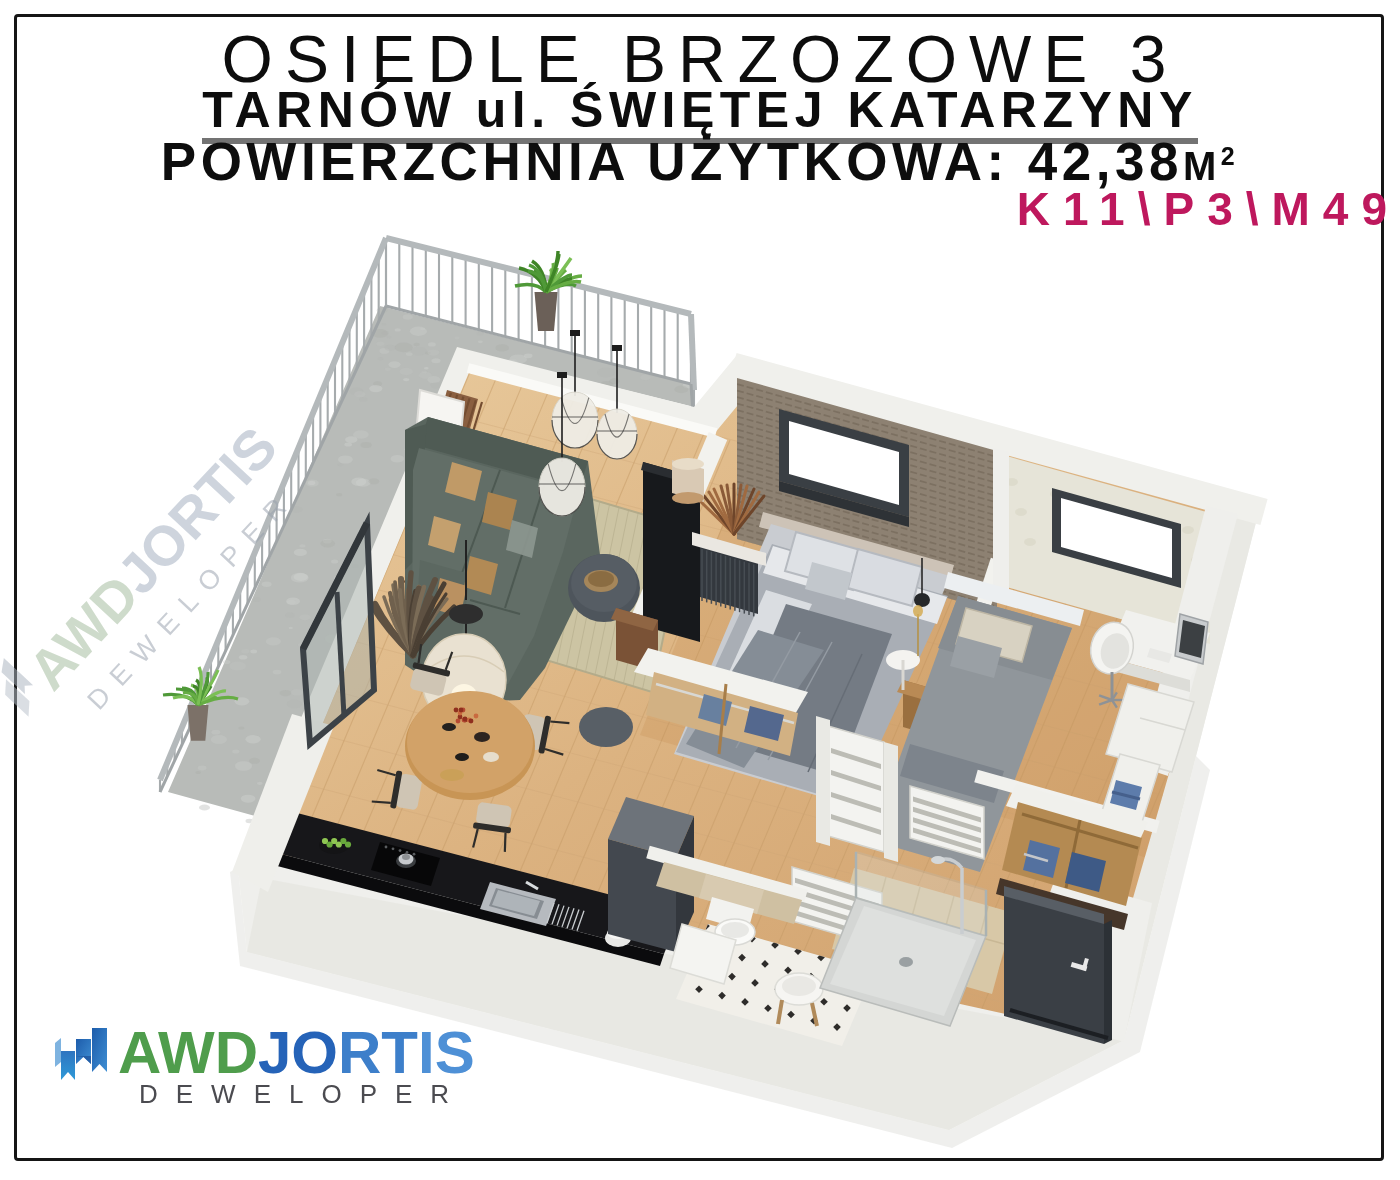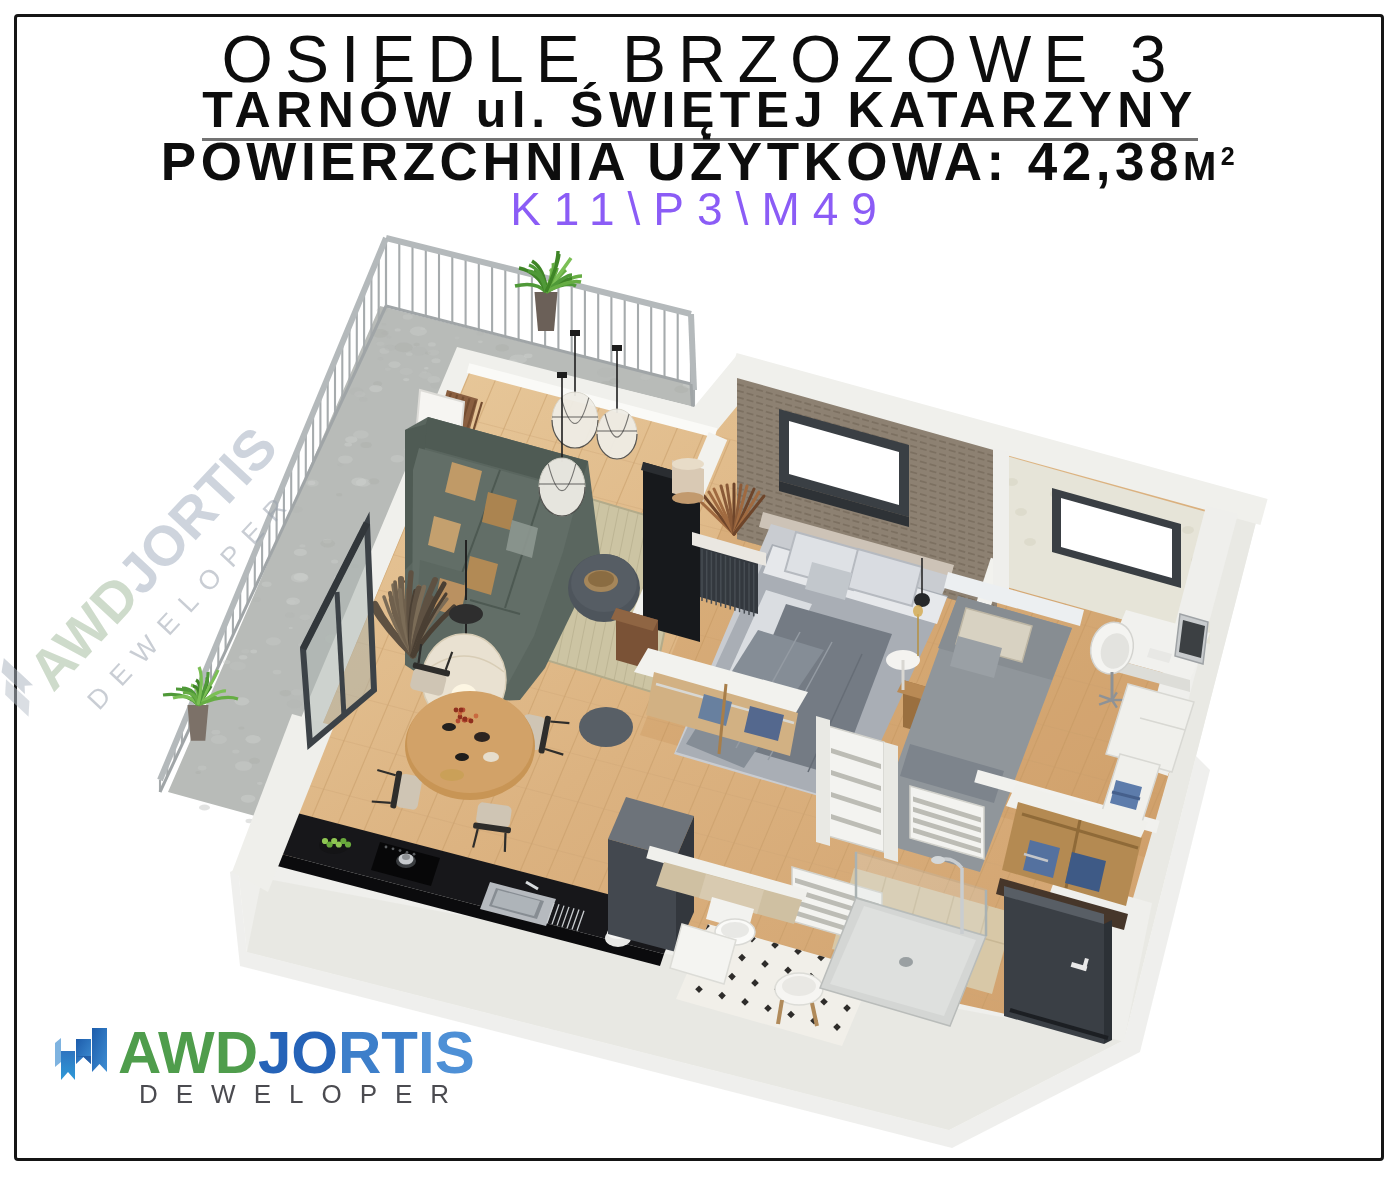--- a/index.html
+++ b/index.html
@@ -4,25 +4,25 @@
 html,body{margin:0;padding:0;background:#ffffff;width:1400px;height:1180px;overflow:hidden;font-family:"Liberation Sans",sans-serif;}
 .frame{position:absolute;left:14px;top:14px;width:1364px;height:1141px;border:3px solid #151515;border-radius:4px;}
 .hdr{position:absolute;left:0;width:100%;text-align:center;color:#0d0d0d;white-space:nowrap;}
 </style></head>
 <body>
 
 <div class="frame"></div>
 
 <div class="hdr" style="top:21px;font-size:66px;font-weight:normal;letter-spacing:12px;">OSIEDLE BRZOZOWE 3</div>
 
-<div class="hdr" style="top:87px;"><span style="display:inline-block;line-height:0.95;font-size:50px;font-weight:bold;letter-spacing:5.5px;border-bottom:3px solid #737373;padding-bottom:3px;">TARNÓW <span style="text-transform:lowercase">UL.</span> ŚWIĘTEJ KATARZYNY</span></div>
+<div class="hdr" style="top:87px;"><span style="display:inline-block;line-height:0.95;font-size:50px;font-weight:bold;letter-spacing:5.5px;border-bottom:6px solid #737373;padding-bottom:3px;">TARNÓW <span style="text-transform:lowercase">UL.</span> ŚWIĘTEJ KATARZYNY</span></div>
 
 <div class="hdr" style="top:131px;font-size:53px;font-weight:bold;letter-spacing:4.5px;">POWIERZCHNIA UŻYTKOWA: 42,38<span style="font-size:40px;">M</span><span style="font-size:25px;vertical-align:15px;">2</span></div>
 
-<div class="hdr" style="top:182px;font-size:46px;font-weight:normal;letter-spacing:13px;color:#8b5cf6;">K11\P3\M49</div>
+<div class="hdr" style="top:182px;font-size:46px;font-weight:bold;letter-spacing:13px;color:#be185d;text-align:right;">K11\P3\M49</div>
 
 <svg width="1400" height="1180" viewBox="0 0 1400 1180" style="position:absolute;left:0;top:0;">
 
 <polygon points="380.0,306.0 690.0,384.0 694.0,407.0 459.0,349.0 262.0,818.0 168.0,792.0" fill="#b8bbb8"></polygon>
 <g>
       <ellipse cx="480.4" cy="341.8" rx="2.5" ry="1.4" fill="#cdd0cd" opacity="0.38"></ellipse>
       <ellipse cx="409.2" cy="354.1" rx="3.5" ry="1.9" fill="#c7cac7" opacity="0.38"></ellipse>
       <ellipse cx="266.6" cy="584.2" rx="5.0" ry="2.7" fill="#cdd0cd" opacity="0.38"></ellipse>
       <ellipse cx="418.4" cy="331.3" rx="8.6" ry="4.7" fill="#cdd0cd" opacity="0.38"></ellipse>
       <ellipse cx="296.8" cy="509.5" rx="5.9" ry="3.2" fill="#b2b5b2" opacity="0.38"></ellipse>

